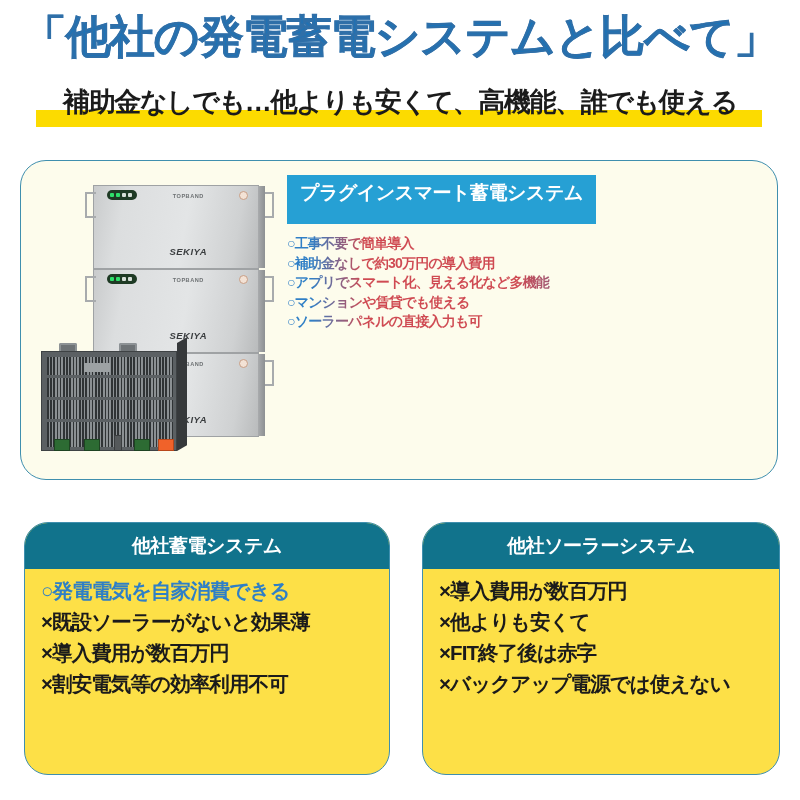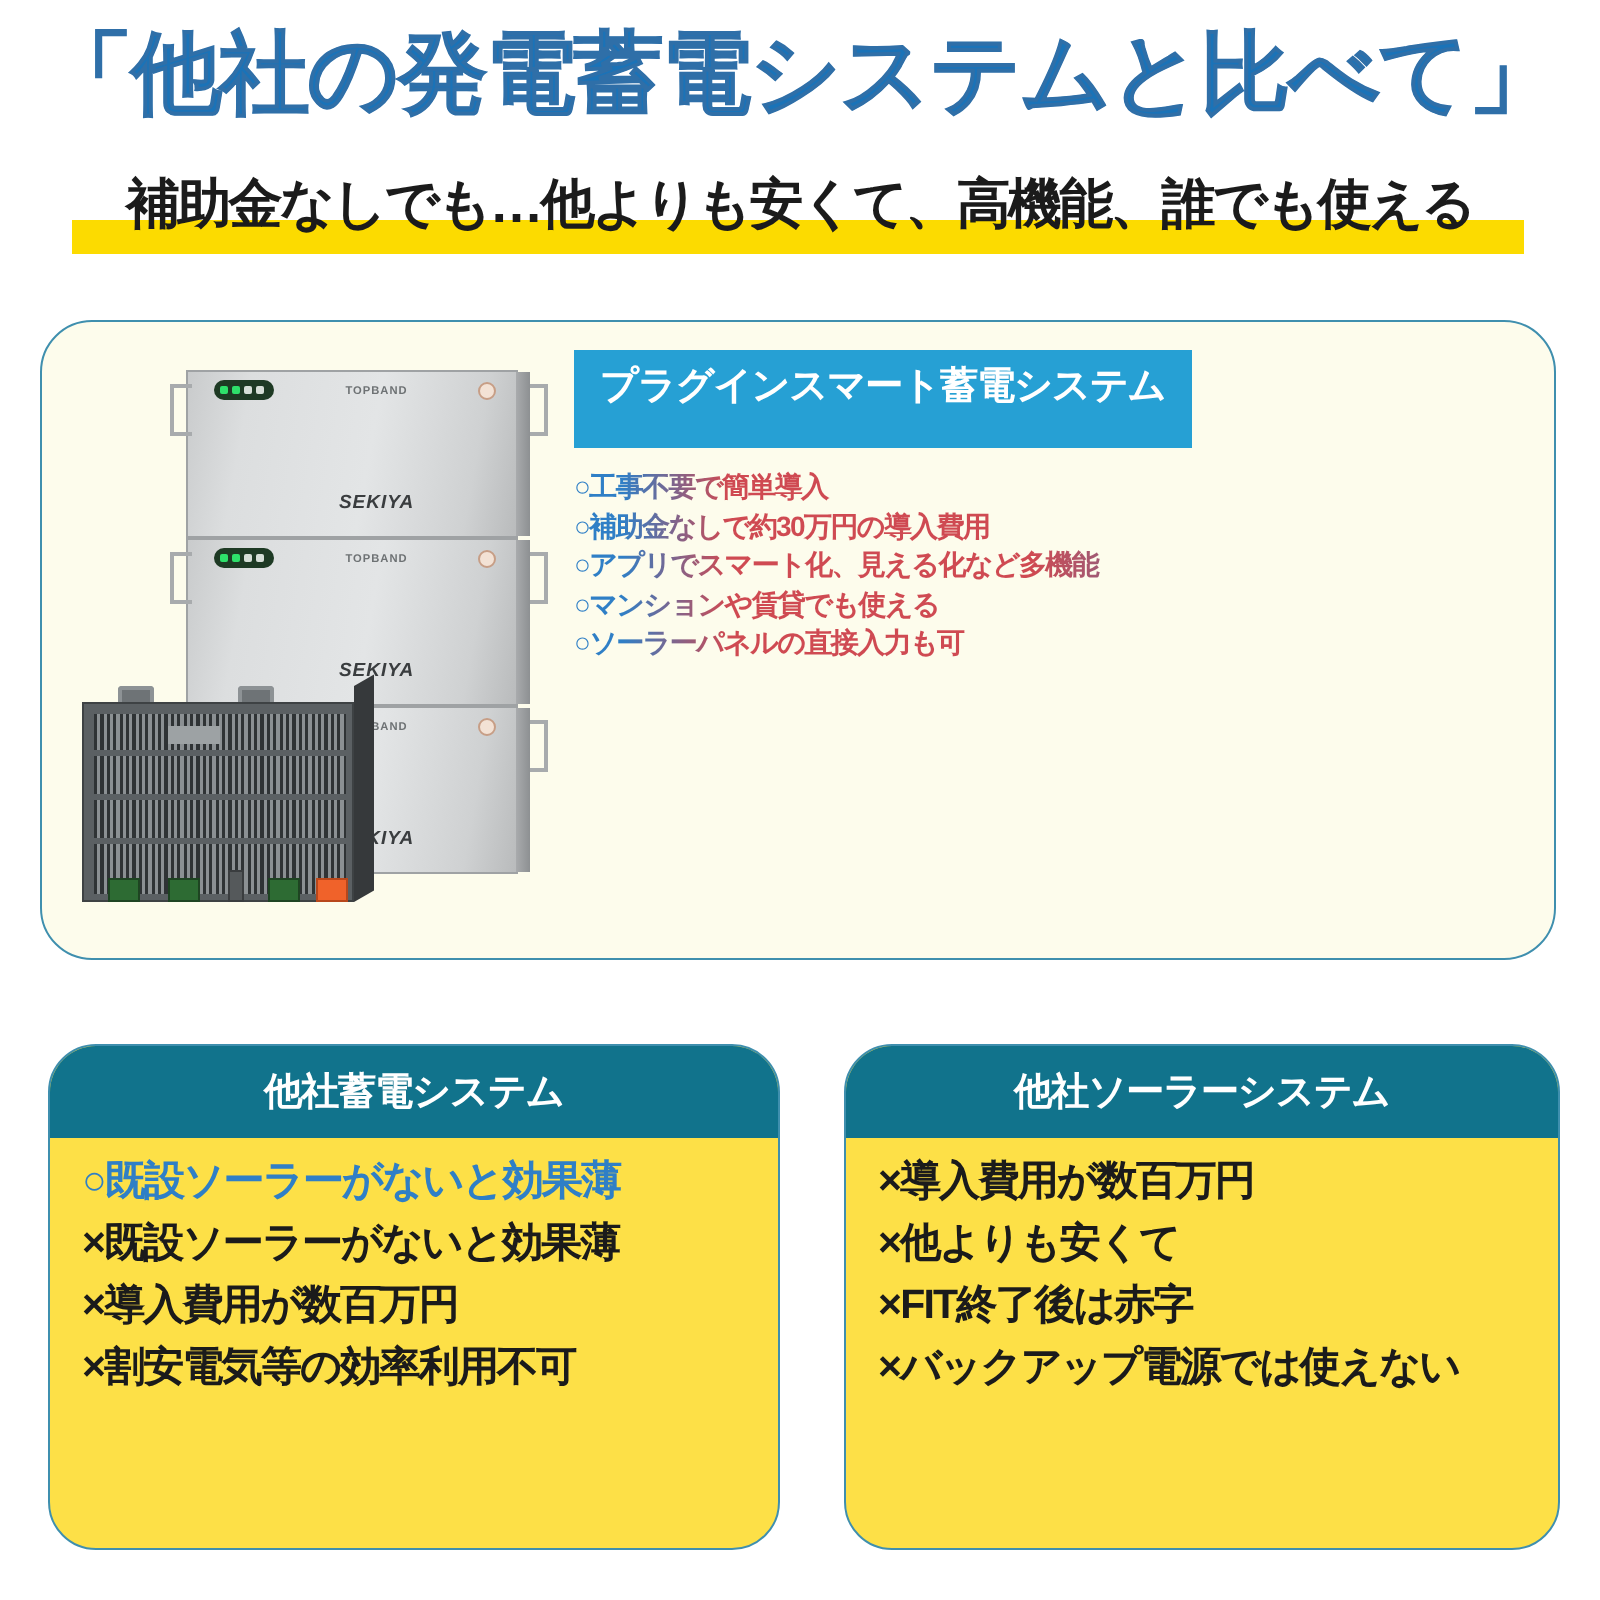--- a/index.html
+++ b/index.html
@@ -292,21 +292,21 @@
       <li>○アプリでスマート化、見える化など多機能</li>
       <li>○マンションや賃貸でも使える</li>
       <li>○ソーラーパネルの直接入力も可</li>
     </ul>
   </div>
 </div>
 
 <div class="cmp-card" id="cmp-left">
   <div class="cmp-head">他社蓄電システム</div>
   <ul class="cmp-list">
-    <li class="pos">○既設ソーラーがないと効果薄</li>
+    <li class="pos">○発電電気を自家消費できる</li>
     <li>×既設ソーラーがないと効果薄</li>
     <li>×導入費用が数百万円</li>
     <li>×割安電気等の効率利用不可</li>
   </ul>
 </div>
 
 <div class="cmp-card" id="cmp-right">
   <div class="cmp-head">他社ソーラーシステム</div>
   <ul class="cmp-list">
     <li>×導入費用が数百万円</li>

